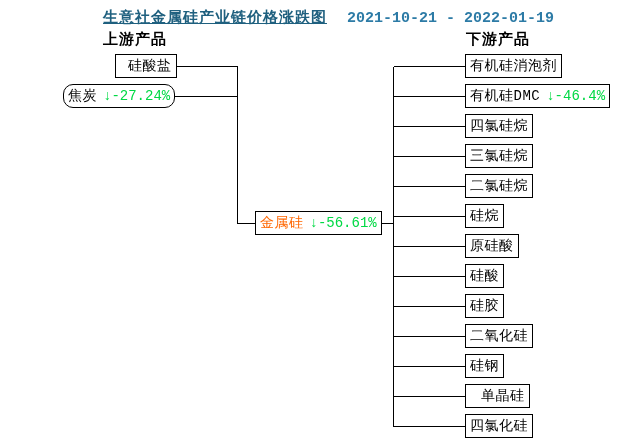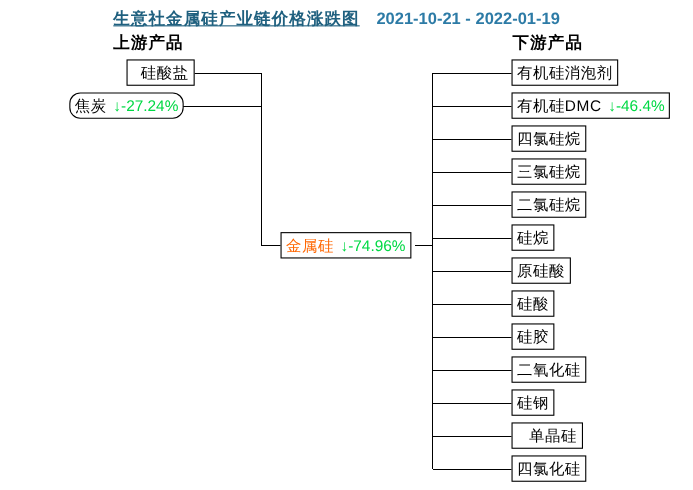--- a/index.html
+++ b/index.html
@@ -9,21 +9,21 @@
     --center-orange:#ff6600;
     --line-color:#000000;
     --bg:#ffffff;
   }
   html,body{margin:0;padding:0;}
   body{
     width:630px;height:445px;background:var(--bg);
     font-family:"Liberation Sans","DejaVu Sans",sans-serif;
     color:#000;
   }
-  .canvas{position:relative;width:630px;height:445px;overflow:hidden;background:var(--bg);}
+  .canvas{position:relative;width:630px;height:445px;overflow:hidden;background:var(--bg);font-family:Liberation Mono, monospace;}
   .lines{position:absolute;left:0;top:0;width:630px;height:445px;}
   .title{
     position:absolute;left:103px;top:8px;white-space:nowrap;
     font-size:15px;font-weight:bold;letter-spacing:1px;
   }
   .title .cn{color:var(--title-color);text-decoration:underline;}
   .title .dates{color:var(--date-color);margin-left:10px;letter-spacing:0;}
   .section-label{
     position:absolute;top:30px;font-size:15px;font-weight:bold;
     letter-spacing:1px;white-space:nowrap;color:#000;
@@ -95,21 +95,21 @@
   <div class="section-label down">下游产品</div>
 
   <div class="node n-silicate">
     <span class="lbl">硅酸盐</span>
   </div>
   <div class="node n-coke">
     <span class="lbl">焦炭</span><span class="change">↓-27.24%</span>
   </div>
 
   <div class="node center n-center">
-    <span class="lbl">金属硅</span><span class="change">↓-74.96%</span>
+    <span class="lbl">金属硅</span><span class="change">↓-56.61%</span>
   </div>
 
   <div class="node dn-0">
     <span class="lbl">有机硅消泡剂</span>
   </div>
   <div class="node dn-1">
     <span class="lbl">有机硅DMC</span><span class="change">↓-46.4%</span>
   </div>
   <div class="node dn-2">
     <span class="lbl">四氯硅烷</span>

